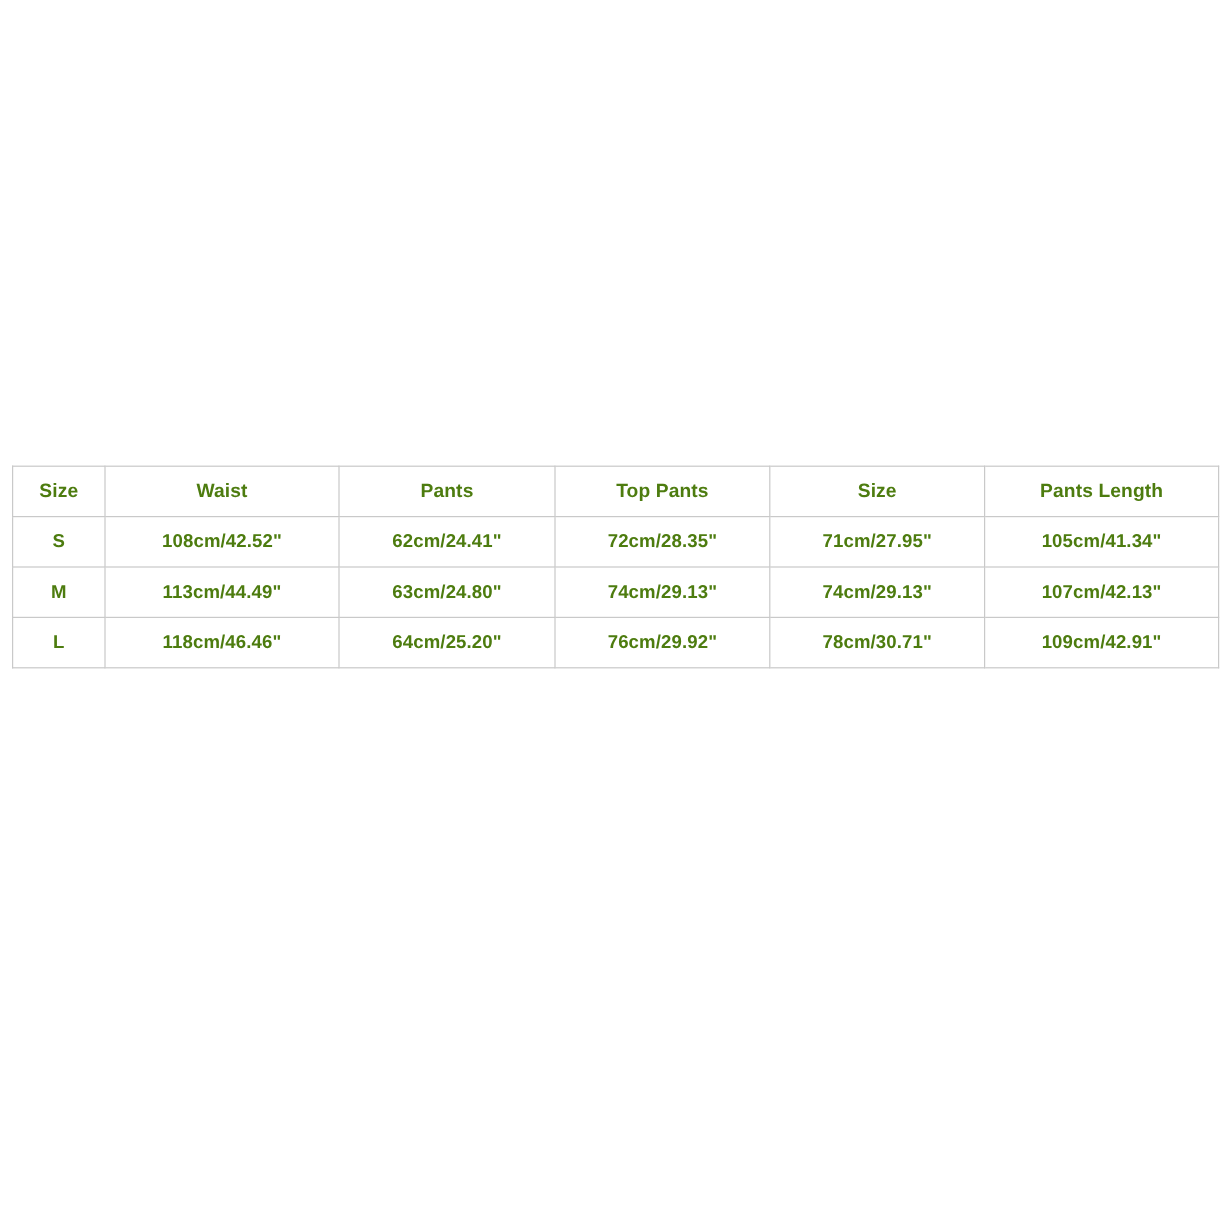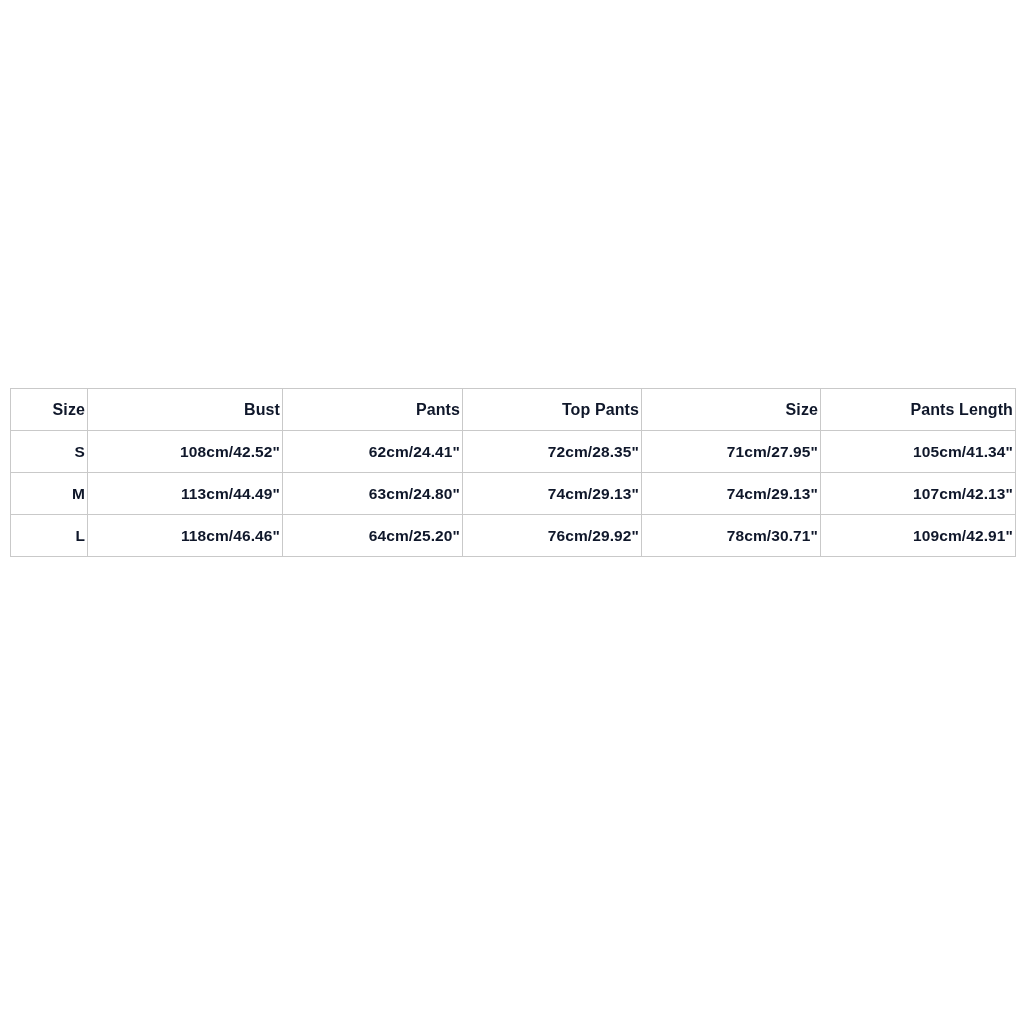--- a/index.html
+++ b/index.html
@@ -29,23 +29,23 @@
     table-layout: fixed;
     background: #ffffff;
     border: 1px solid #c9c9c9;
   }
 
   table.size-chart td,
   table.size-chart th {
     border: 1px solid #c9c9c9;
     height: 41px;
     padding: 0 2px;
-    text-align: right;
+    text-align: center;
     vertical-align: middle;
-    color: #0f172a;
+    color: #4d7c0f;
     font-weight: bold;
     font-size: 15.5px;
     line-height: 1.1;
     letter-spacing: 0.1px;
     white-space: nowrap;
     margin-top: 20px;
   }
 
   table.size-chart thead th {
     font-size: 16px;
@@ -68,21 +68,21 @@
       <col class="c-size">
       <col class="c-bust">
       <col class="c-sleeve">
       <col class="c-toplen">
       <col class="c-waist">
       <col class="c-pants">
     </colgroup>
     <thead>
       <tr>
         <th>Size</th>
-        <th>Bust</th>
+        <th>Waist</th>
         <th>Pants</th>
         <th>Top Pants</th>
         <th>Size</th>
         <th>Pants Length</th>
       </tr>
     </thead>
     <tbody>
       <tr>
         <td>S</td>
         <td>108cm/42.52"</td>

